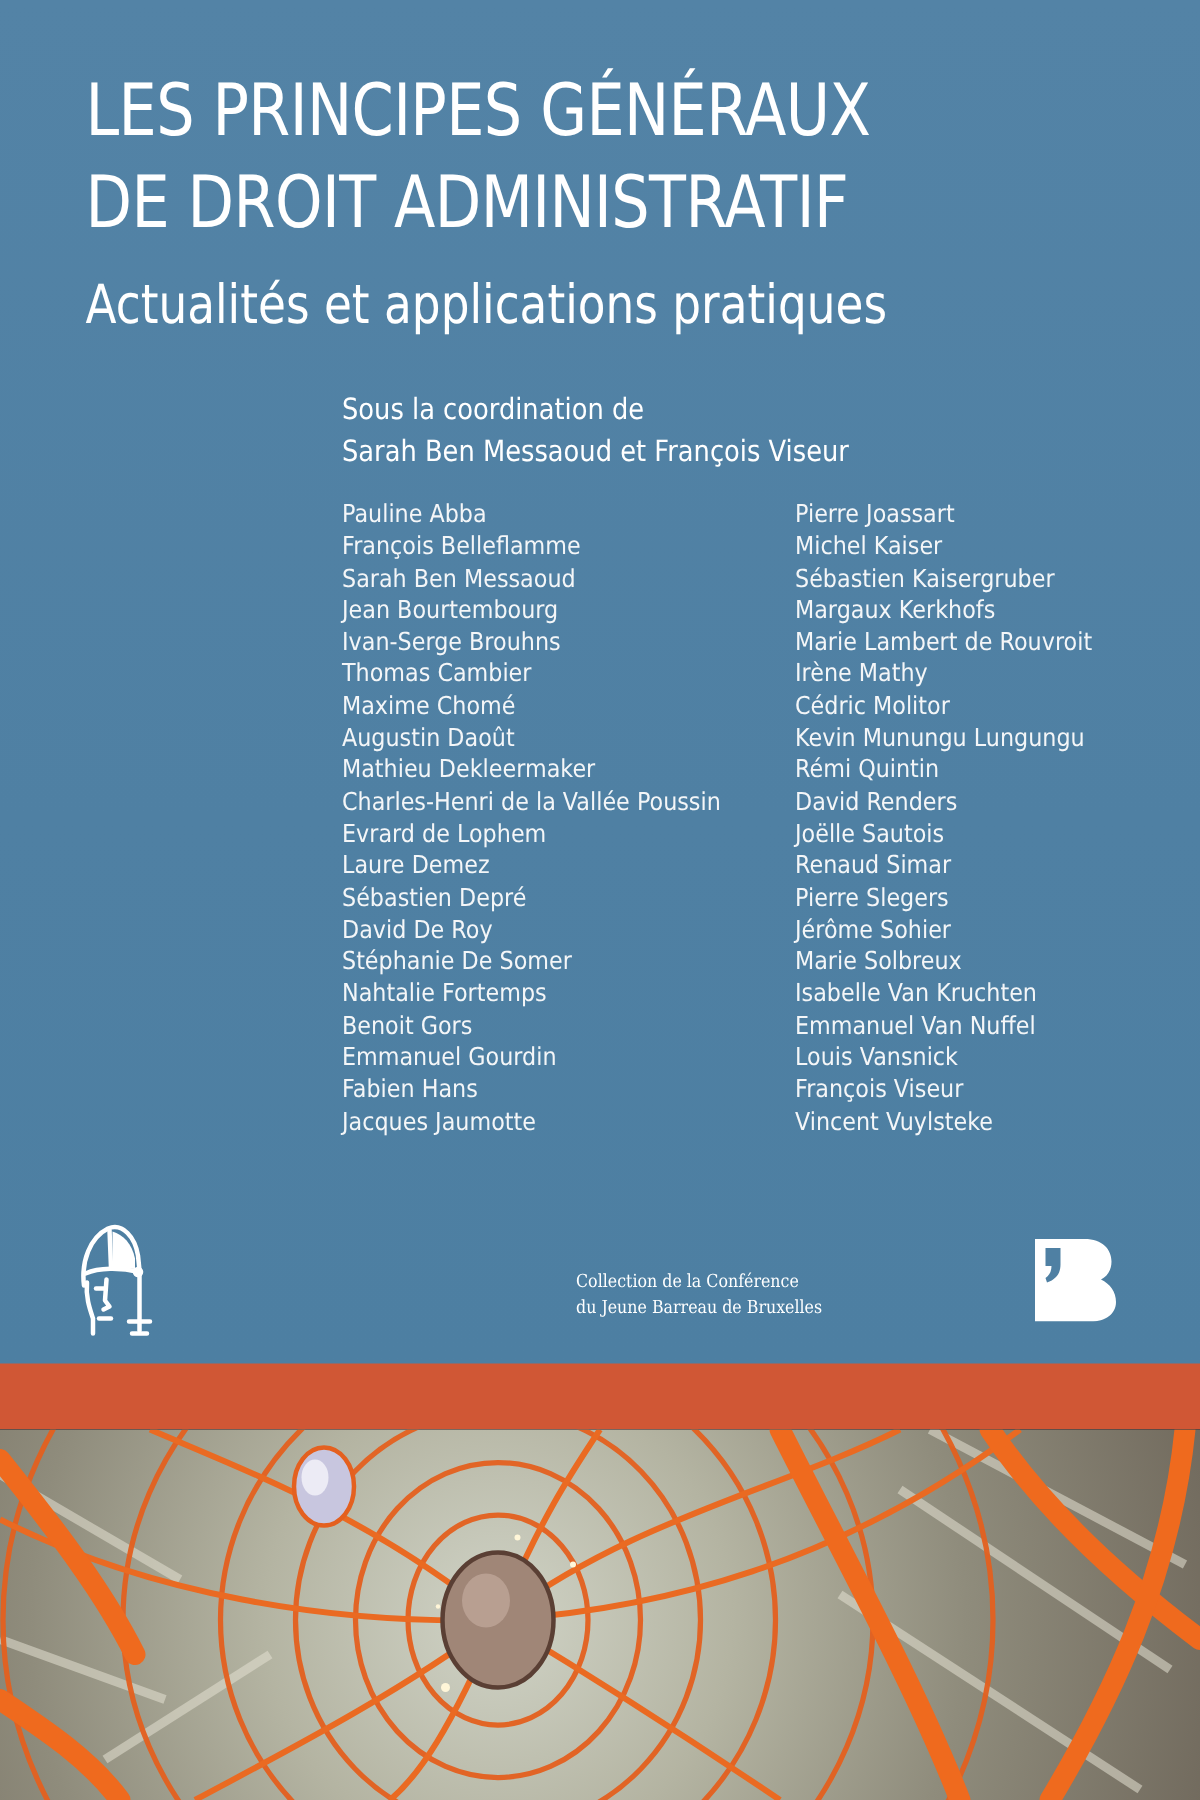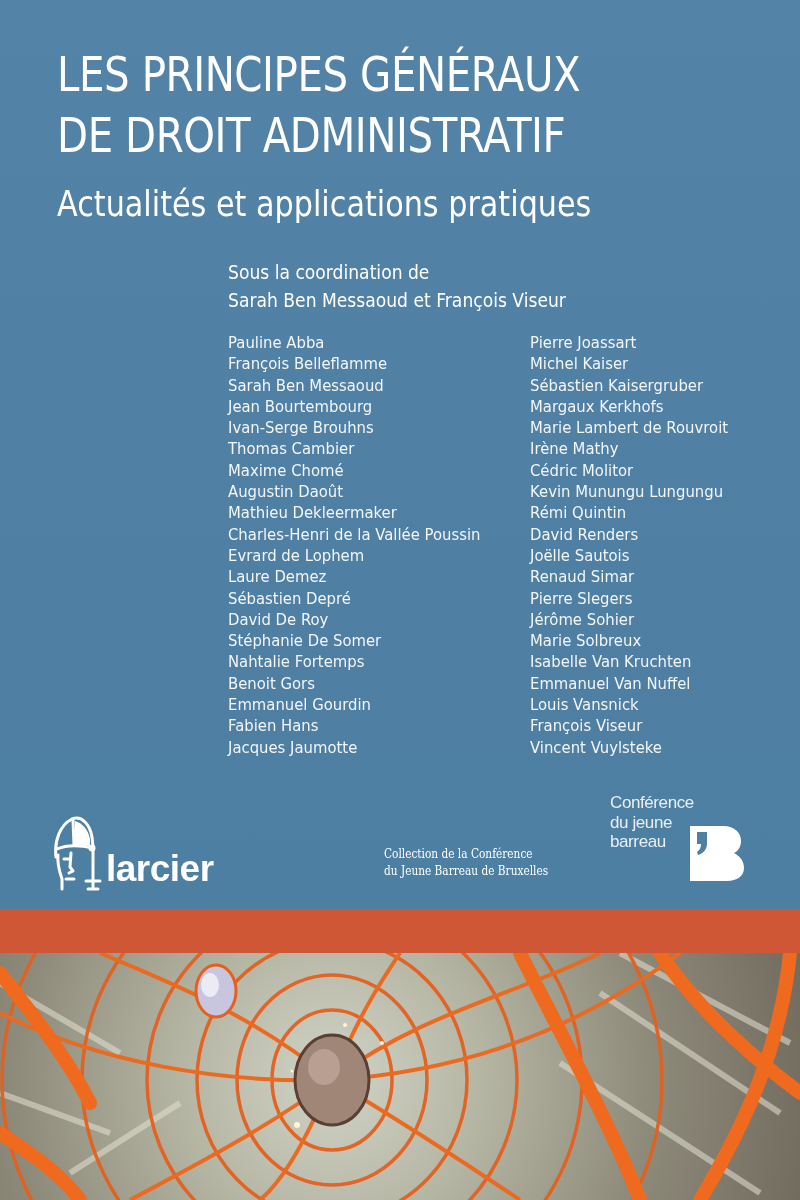--- a/index.html
+++ b/index.html
@@ -163,34 +163,28 @@
       <path d="M23 38 L22 52 L25 56 L21 58"></path>
       <path d="M16 44 L22 44"></path>
       <path d="M18 64 L26 64"></path>
 
       <path d="M45 34 L45 72"></path>
       <path d="M38 66 L52 66 M40 74 L50 74"></path>
     </g>
     <circle cx="44" cy="33" r="3.5" fill="#ffffff"></circle>
     <path d="M27 6 C34 8 40 14 42 24 L42 31 L27 30 Z" fill="#ffffff"></path>
   </svg>
-  <div class="larcier-word">larcier</div>
 </div>
 
 <div class="collection">
   <div>Collection de la Conférence</div>
   <div>du Jeune Barreau de Bruxelles</div>
 </div>
 
 <div class="cjb">
-  <div class="cjb-text">
-    <div>Conférence</div>
-    <div>du jeune</div>
-    <div>barreau</div>
-  </div>
   <svg width="56" height="56" viewBox="0 0 56 56">
     <path d="M1 1 L34 1 C46 1 52 8 52 16 C52 22 49 26 45 28 C51 31 55 36 55 43 C55 51 48 56 38 56 L1 56 Z" fill="#ffffff"></path>
     <path d="M8 7 L18 7 L18 18 C18 24 15 28 9 30 L8 27 C11 25 12 22 12 19 L8 19 Z" fill="#4f80a3"></path>
   </svg>
 </div>
 
 <div class="stripe"></div>
 
 <div class="photo">
   <svg width="800" height="247" viewBox="0 0 800 247">

